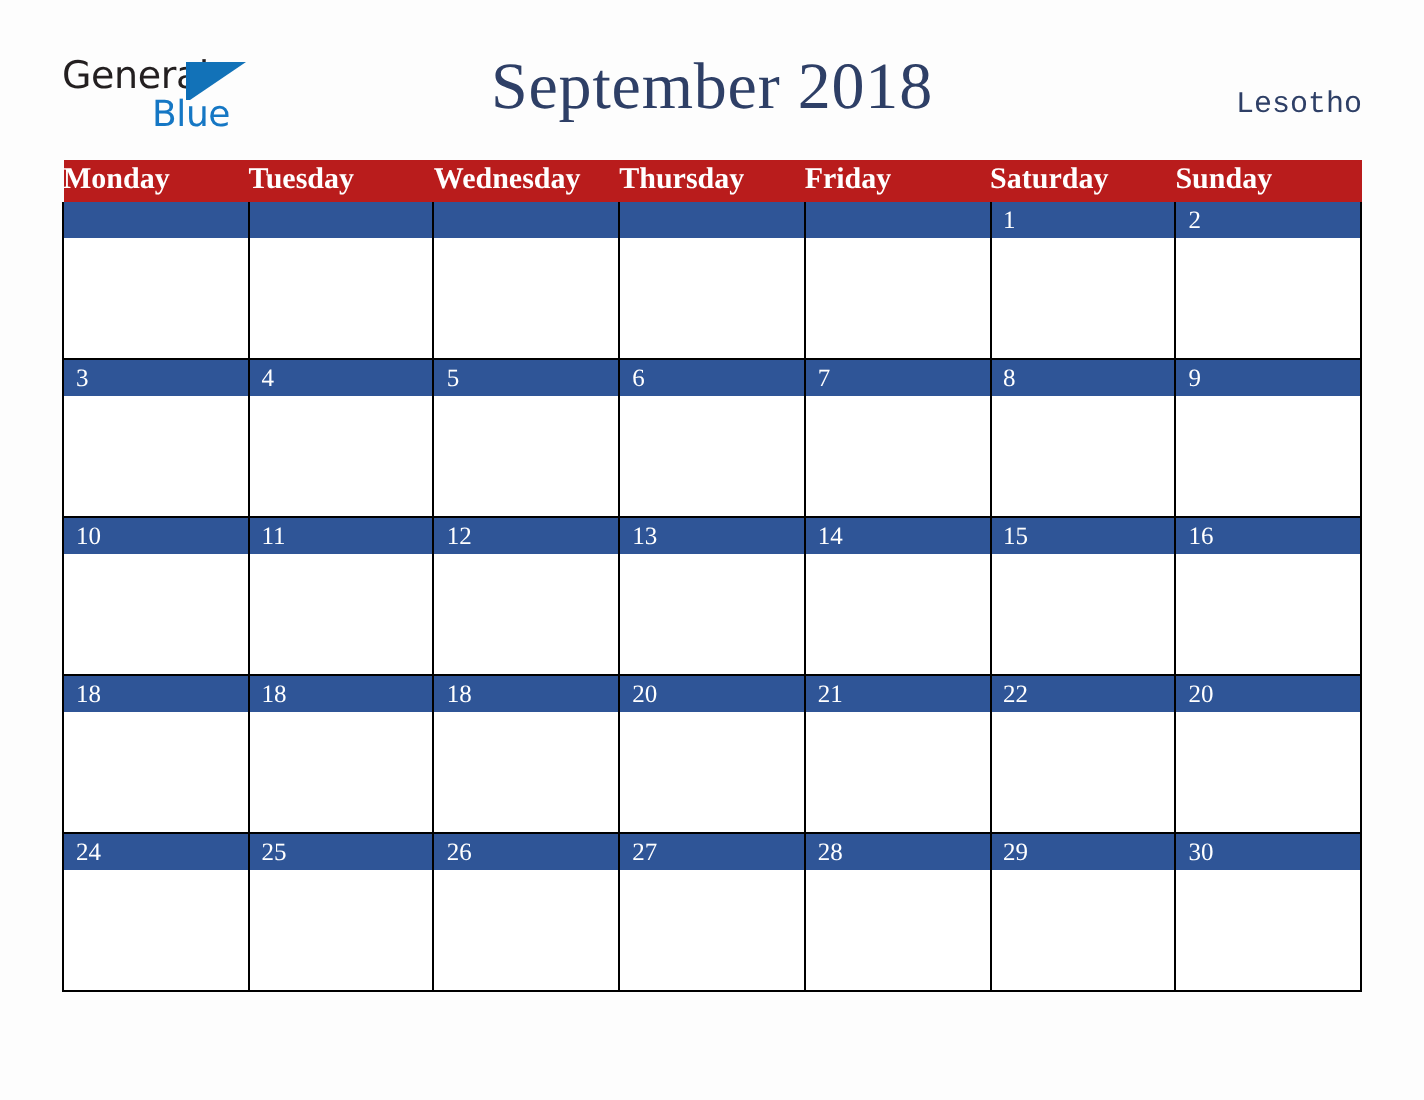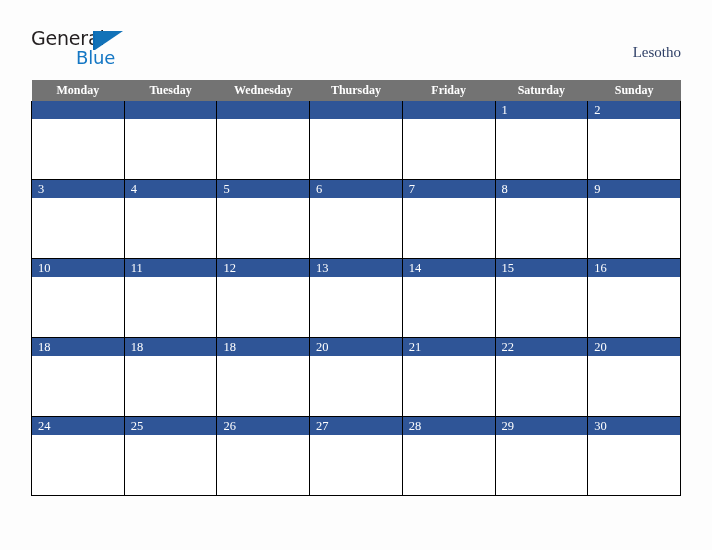--- a/index.html
+++ b/index.html
@@ -92,43 +92,43 @@
     font-family: "Liberation Serif", serif;
     font-size: 33px;
     color: #2e3f66;
     letter-spacing: 0.4px;
   }
 
   .country {
     position: absolute;
     right: 31px;
     top: 44px;
-    font-family: Liberation Serif, serif;
+    font-family: Liberation Mono, monospace;
     font-size: 15px;
     color: #2e3f66;
   }
 
   
   .calendar {
     position: absolute;
     left: 31px;
     top: 80px;
     width: 650px;
     border-collapse: collapse;
     table-layout: fixed;
   }
   .calendar th {
-    background: #737373;
+    background: #b91c1c;
     color: #ffffff;
     font-family: "Liberation Serif", serif;
     font-weight: bold;
-    font-size: 12px;
+    font-size: 15px;
     height: 21px;
     padding: 0;
-    text-align: center;
+    text-align: left;
     border: none;
   }
   .calendar td {
     padding: 0;
     vertical-align: top;
     border-left: 1px solid #000000;
     border-right: 1px solid #000000;
     border-bottom: 1px solid #000000;
     background: #ffffff;
     height: 78px;
@@ -162,20 +162,21 @@
       <div class="logo-row1">
         <span class="logo-general">General</span>
         <span class="logo-triangle">
           <span class="bar"></span>
           <span class="tri"></span>
         </span>
       </div>
       <span class="logo-blue">Blue</span>
     </div>
 
+    <div class="title">September 2018</div>
 
     <div class="country">Lesotho</div>
 
   </div>
 
   <table class="calendar">
     <thead>
       <tr>
         <th>Monday</th>
         <th>Tuesday</th>

